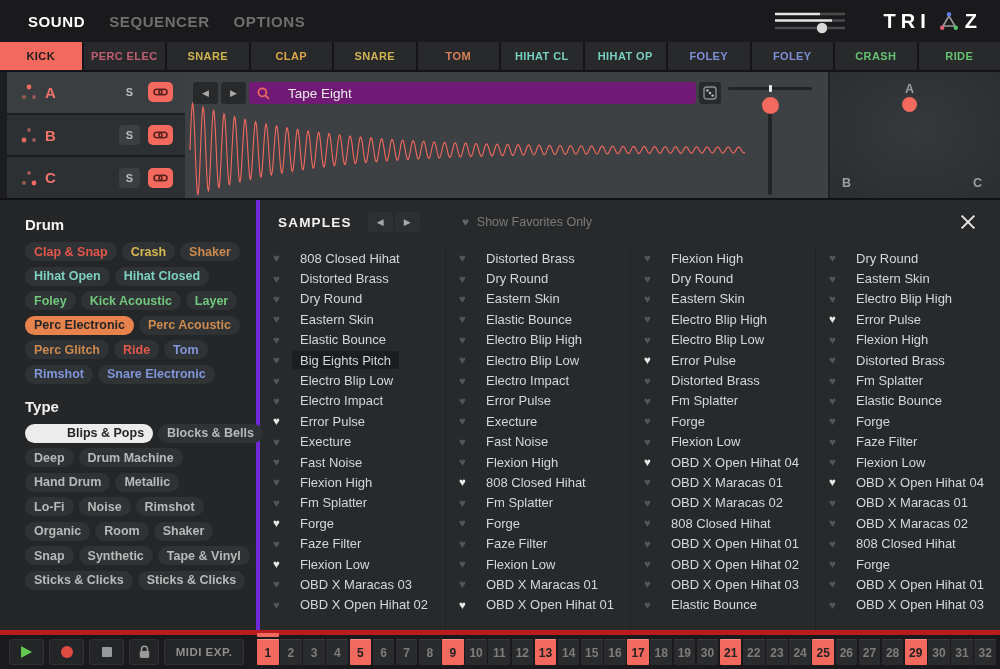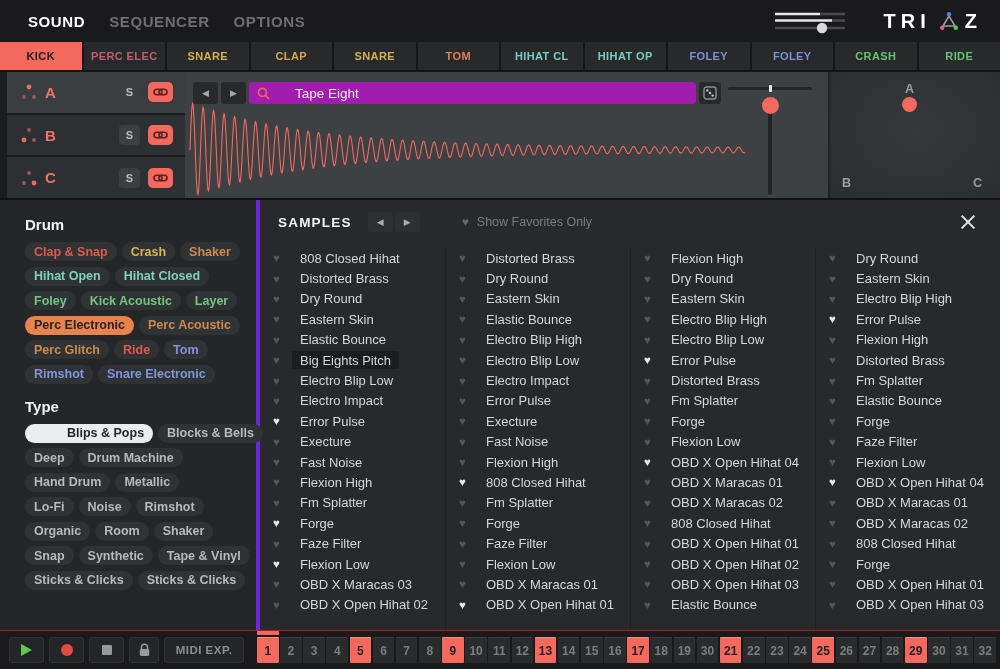--- a/index.html
+++ b/index.html
@@ -37,21 +37,21 @@
   .lletter { font-size:15px; font-weight:700; color:#f0736a; width:18px; }
   .lspacer { flex:1; }
   .sbtn { width:21px; height:20px; border-radius:4px; background:#3b3f42; color:#b9bcbe; font-size:11px; font-weight:700;
           display:flex; align-items:center; justify-content:center; cursor:pointer; }
   .linkbtn { width:25px; height:20px; border-radius:5px; background:#f3695e; display:flex; align-items:center; justify-content:center; cursor:pointer; }
 
   .wavepanel { flex:1; background:#3d4144; position:relative; }
   .wavetop { position:absolute; left:8px; right:8px; top:10px; height:22px; display:flex; gap:3px; align-items:center; z-index:2; }
   .navbtn { width:25px; height:22px; background:#27292b; border-radius:3px; color:#a9a9a9; font-size:9px;
             display:flex; align-items:center; justify-content:center; cursor:pointer; flex:0 0 25px; }
-  .searchbar { flex:1; height:22px; background:#a21caf; border-radius:3px; display:flex; align-items:center; padding:0 8px; gap:25px; cursor:text; }
+  .searchbar { flex:1; height:22px; background:#701a75; border-radius:3px; display:flex; align-items:center; padding:0 8px; gap:18px; cursor:text; }
   .searchbar .sval { color:#ececec; font-size:13.5px; }
   .dicebtn { width:22px; height:22px; background:#27292b; border-radius:3px; display:flex; align-items:center; justify-content:center; cursor:pointer; flex:0 0 22px; }
   .wavesvg { position:absolute; inset:0; }
   .rcontrols { position:absolute; right:14px; top:0; width:88px; height:128px; z-index:3; }
   .hslider { position:absolute; left:2px; right:2px; top:15px; height:3px; background:#222426; border-radius:2px; cursor:pointer; }
   .hslider .htick { position:absolute; left:50%; top:-2px; width:3px; height:7px; margin-left:-1px; background:#e8e8e8; border-radius:1px; }
   .vslider { position:absolute; left:50%; top:28px; margin-left:-2px; width:4px; height:95px; background:#222426; border-radius:2px; cursor:pointer; }
   .vthumb { position:absolute; left:50%; top:25px; width:17px; height:17px; margin-left:-8.5px; border-radius:50%; background:#f3695e; }
 
   .xypad { width:172px; position:relative; background:radial-gradient(ellipse at 50% 45%, #35393c 0%, #2c2f31 90%); border-left:2px solid #202224; }
@@ -84,21 +84,21 @@
   .cols { flex:1; display:flex; padding:4px 0 0 0; }
   .scol { width:185px; padding-left:10px; }
   .scol + .scol { border-left:1px solid #1f2123; }
   .sitem { height:20.4px; display:flex; align-items:center; gap:9px; cursor:pointer; }
   .sitem .heart { font-size:11.5px; color:#53575a; width:13px; text-align:center; }
   .sitem .heart.fav { color:#e8eaea; }
   .sitem .name { font-size:13px; color:#d5d7d8; padding:1.5px 8px; border-radius:2px; white-space:nowrap; }
   .sitem.sel .name { background:#1b1d1f; }
 
   
-  .bottombar { height:39px; background:#1a1a1c; border-top:1px solid #b91c1c; display:flex; align-items:center; padding:0 4px 0 9px; gap:5px; }
+  .bottombar { height:39px; background:#1a1a1c; border-top:5px solid #b91c1c; display:flex; align-items:center; padding:0 4px 0 9px; gap:5px; }
   .tbtn { width:35px; height:26px; background:#232527; border:1px solid #303234; border-radius:3px;
           display:flex; align-items:center; justify-content:center; cursor:pointer; flex:0 0 35px; }
   .tbtn.lock { width:30px; flex-basis:30px; }
   .midibtn { width:80px; height:26px; flex:0 0 80px; background:#232527; border:1px solid #303234; border-radius:3px;
              color:#8f8f8f; font-size:11.5px; font-weight:600; letter-spacing:.5px;
              display:flex; align-items:center; justify-content:center; cursor:pointer; }
   .steps { flex:1; display:flex; gap:1.5px; margin-left:8px; height:26px; position:relative; }
   .step { flex:1; background:#292b2d; border-top:1px solid #3a3c3e; border-radius:1px; position:relative;
           display:flex; align-items:center; justify-content:center; font-size:12px; font-weight:700; color:#7d7d7d; cursor:pointer; }
   .step.active { background:#f3695e; border-top-color:#f58d85; color:#222; }

